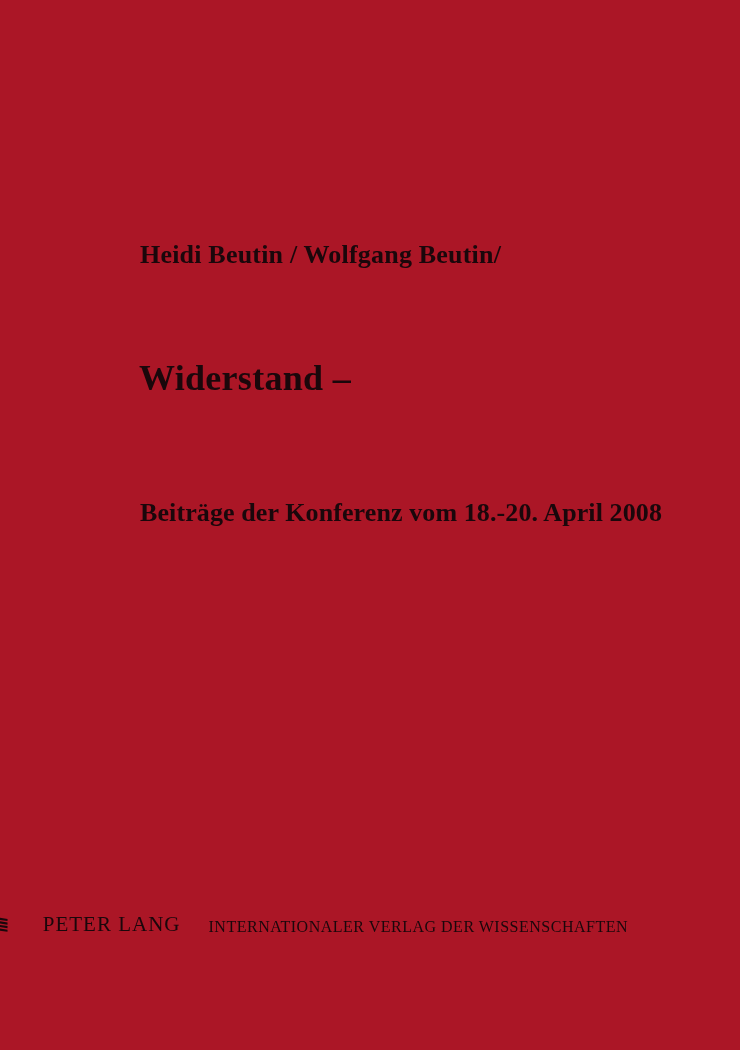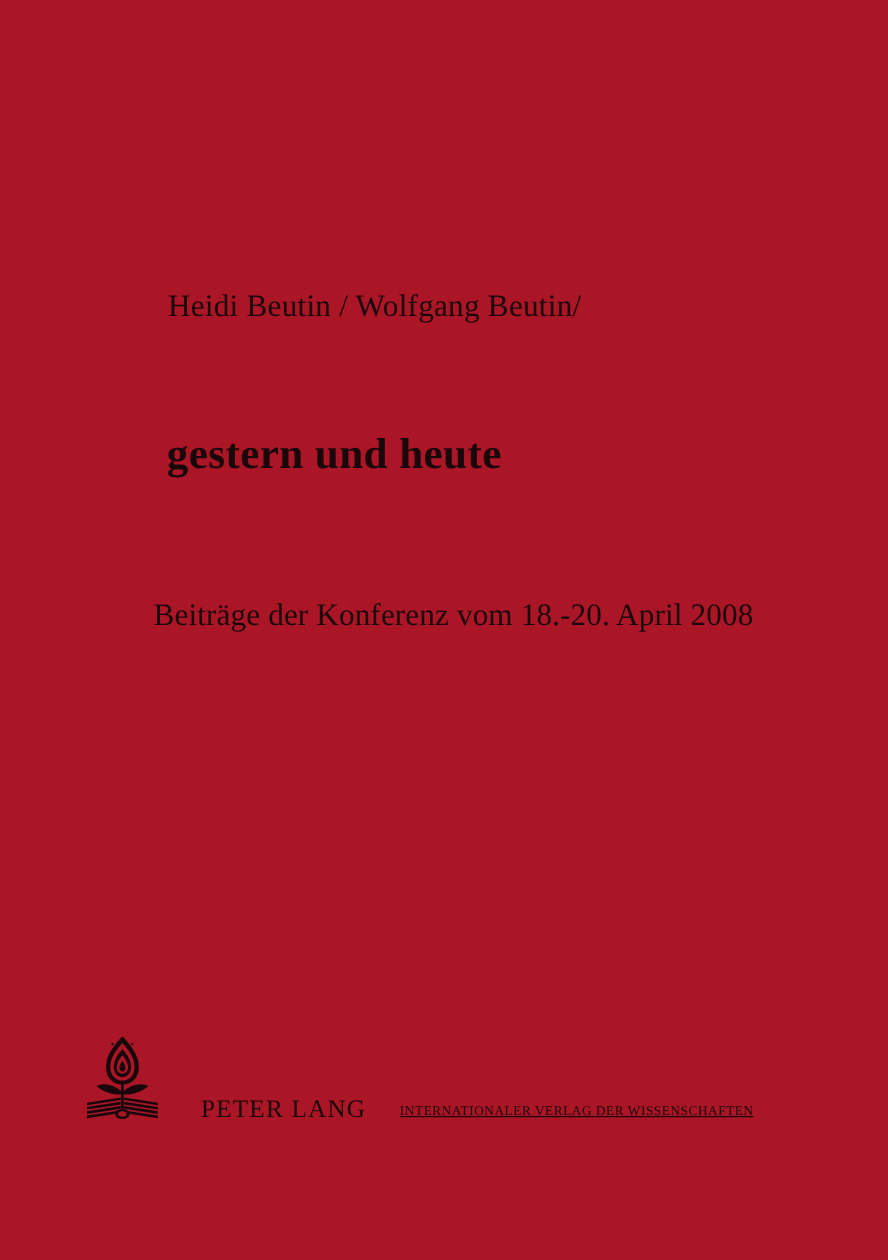--- a/index.html
+++ b/index.html
@@ -18,55 +18,54 @@
   .cover{position:absolute;inset:0;}
   .authors{
     position:absolute;left:140px;top:240px;
     font-size:26px;line-height:30px;letter-spacing:0.2px;
   }
   .title{
     position:absolute;left:139px;top:353px;
     font-size:36px;line-height:50px;font-weight:bold;letter-spacing:0.3px;
   }
   .subtitle{
-    position:absolute;left:128px;top:497px;
+    position:absolute;left:140px;top:497px;
     font-size:26px;line-height:31px;letter-spacing:0.1px;
   }
   .publisher{
     position:absolute;top:862px;right:112px;
     display:flex;flex-direction:row;align-items:flex-end;
     text-align:right;
     gap:28px;
   }
   .logo{
     display:block;margin:0 4px 2px 0;
     width:66px;height:72px;
   }
   .publisher-name{
     font-size:21px;line-height:24px;letter-spacing:1px;
     white-space:nowrap;
   }
   .publisher-tagline{
-    font-size:11px;line-height:19px;letter-spacing:0.5px;
+    font-size:16px;line-height:19px;letter-spacing:0.5px;
     white-space:nowrap;
-    text-decoration:underline;
   }
-  .line{display:block;}
+  .line{display:block;font-weight:bold;}
 </style>
 </head>
 <body>
 
 <div class="cover">
 
   <div class="authors">
     <span class="line">Heidi Beutin / Wolfgang Beutin/</span>
   </div>
 
   <div class="title">
-    <span class="line">gestern und heute</span>
+    <span class="line">Widerstand –</span>
   </div>
 
   <div class="subtitle">
     <span class="line">Beiträge der Konferenz vom 18.-20. April 2008</span>
   </div>
 
   <div class="publisher">
     <svg class="logo" viewBox="0 0 90 100" xmlns="http://www.w3.org/2000/svg" aria-hidden="true">
 
       <rect x="43.4" y="55" width="3.2" height="34" fill="var(--ink)"></rect>

